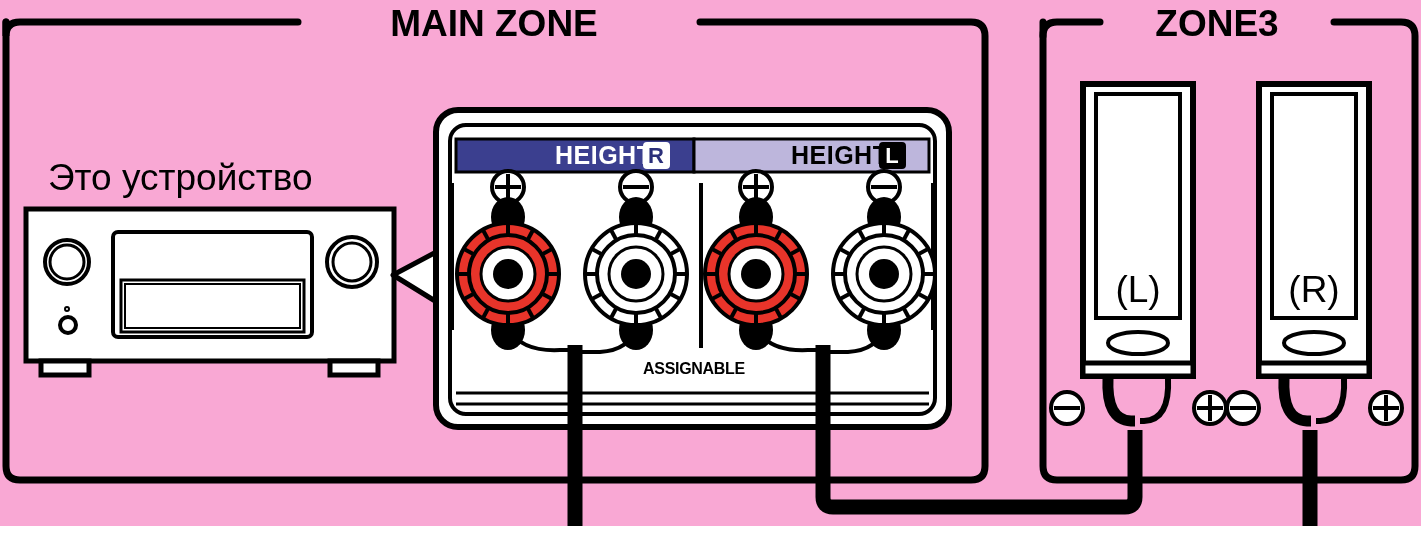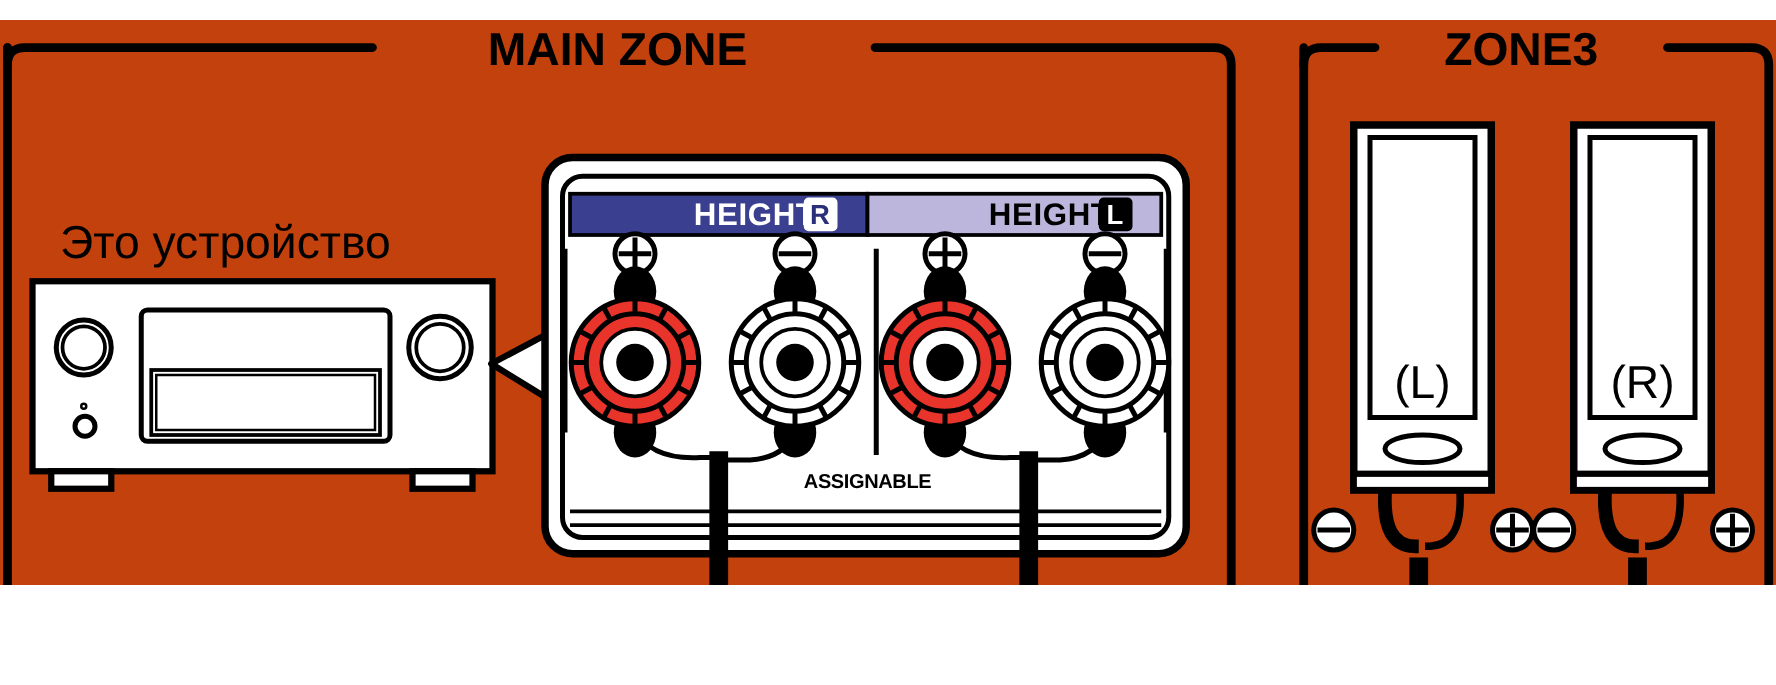--- a/index.html
+++ b/index.html
@@ -6,24 +6,23 @@
     margin: 0;
     padding: 0;
     background: #ffffff;
   }
   body {
     font-family: "Liberation Sans", sans-serif;
   }
   #stage {
     position: relative;
     width: 1421px;
-    height: 452px;
-    background: #c2410c;
+    height: 526px;
+    background: #f9a8d4;
     overflow: hidden;
-    margin-top: 16px;
   }
   #stage svg {
     display: block;
   }
   .zone-title {
     font-family: "Liberation Sans", sans-serif;
     font-weight: bold;
     font-size: 37px;
     fill: #000000;
   }

